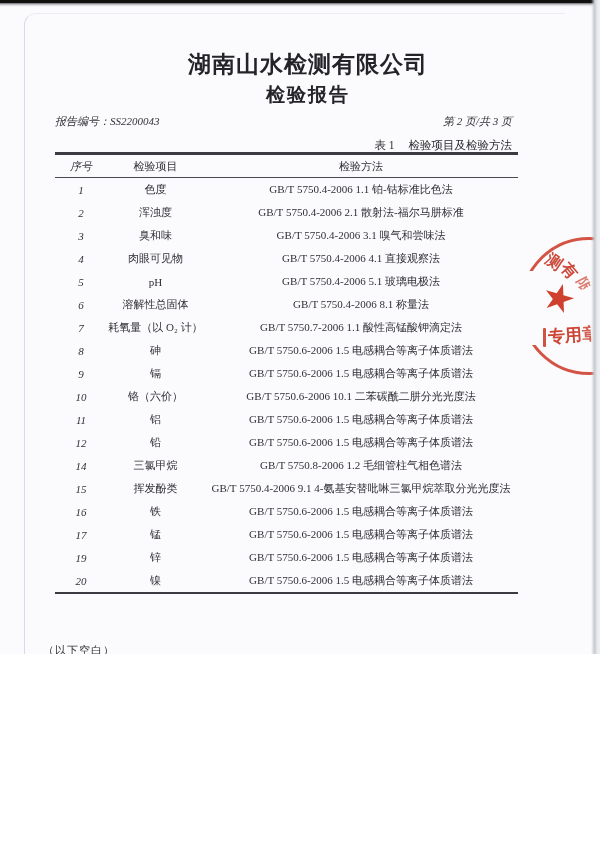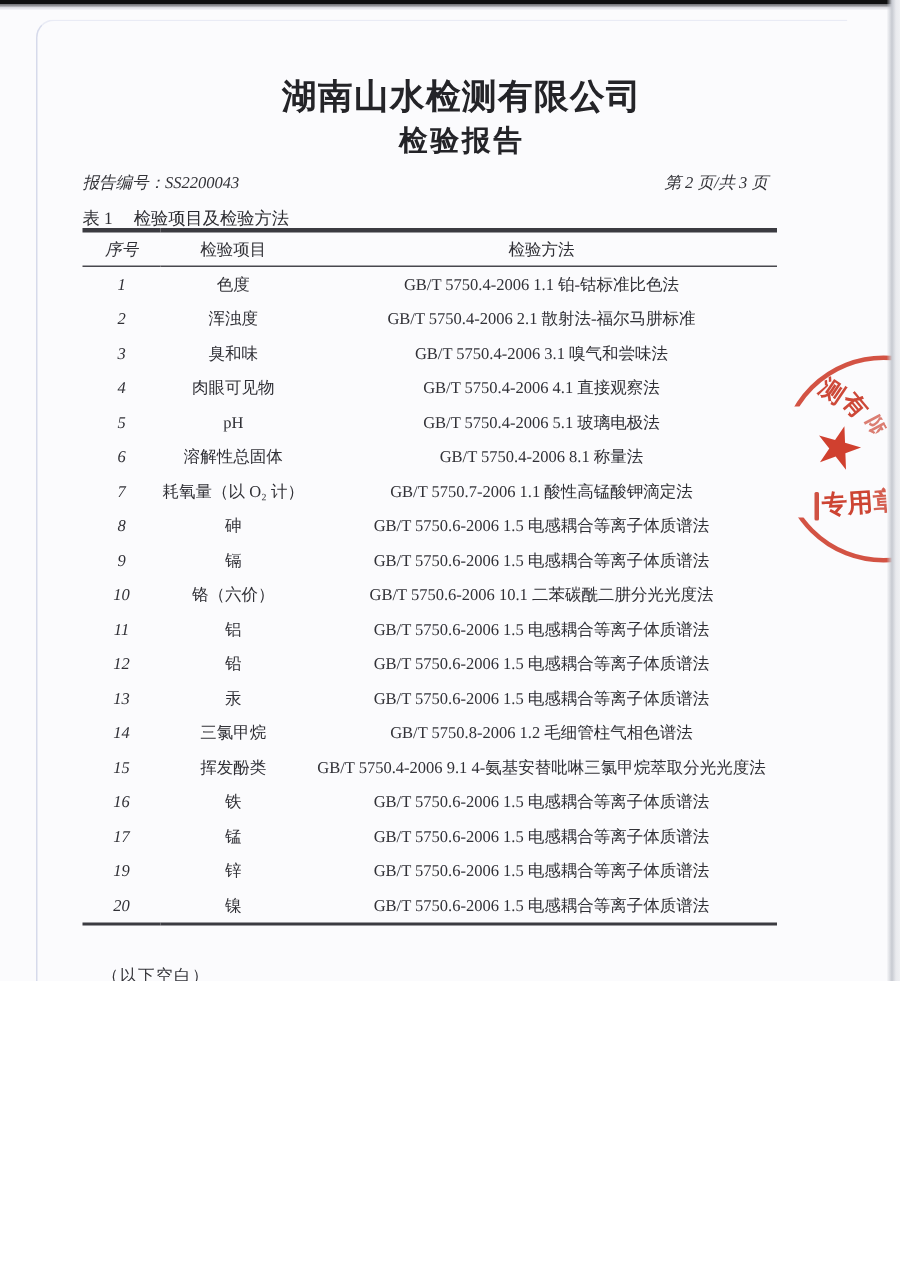--- a/index.html
+++ b/index.html
@@ -25,38 +25,38 @@
     border-top-left-radius:12px;
   }
   
   .titles{position:absolute;top:51px;left:8px;width:600px;text-align:center;}
   .company{font-size:23px;font-weight:bold;letter-spacing:1px;color:#242428;line-height:1.2;}
   .doc-title{font-size:19px;font-weight:bold;letter-spacing:2px;color:#242428;margin-top:5px;line-height:1.2;}
   .meta-row{
     position:absolute;top:114px;left:55px;width:457px;
     display:flex;justify-content:space-between;font-size:11px;color:#323237;font-style:italic;
   }
-  .caption{position:absolute;top:138px;left:55px;width:457px;text-align:left;font-size:11.5px;color:#2c2c31;}
+  .caption{position:absolute;top:138px;left:55px;width:457px;text-align:right;font-size:11.5px;color:#2c2c31;}
   .caption .cap-title{margin-left:14px;}
   
   table.methods{
     position:absolute;top:152px;left:55px;width:457px;
     border-collapse:collapse;table-layout:fixed;
     border-top:3px solid #3b3b41;border-bottom:2.5px solid #3b3b41;
     font-size:11px;color:#303036;
   }
   table.methods th{
     font-weight:normal;height:20px;font-size:11px;
     border-bottom:1.5px solid #48484e;text-align:center;white-space:nowrap;
   }
   table.methods td{height:23px;text-align:center;white-space:nowrap;padding:0;}
   .c1{width:50px;font-style:italic;}
   .c2{width:95px;}
   .c3{width:312px;}
-  .footer-note{position:absolute;top:643px;left:68px;font-size:11px;letter-spacing:1px;color:#323237;}
+  .footer-note{position:absolute;top:643px;left:43px;font-size:11px;letter-spacing:1px;color:#323237;}
   
   .seal-ring{
     position:absolute;left:520px;top:237px;width:132px;height:132px;
     border:3.5px solid rgba(203,53,35,0.85);border-radius:50%;
   }
   .seal-eraser{position:absolute;left:510px;top:271px;width:36px;height:74px;background:#fbfbfd;}
   .seal-star{
     position:absolute;left:542px;top:279px;font-size:38px;line-height:1;
     color:rgba(206,54,36,0.95);transform:rotate(16deg);
     font-family:"DejaVu Sans","Liberation Sans",sans-serif;
@@ -169,25 +169,20 @@
           <td class="c2">铝</td>
           <td class="c3">GB/T 5750.6-2006 1.5 电感耦合等离子体质谱法</td>
         </tr>
 
         <tr>
           <td class="c1">12</td>
           <td class="c2">铅</td>
           <td class="c3">GB/T 5750.6-2006 1.5 电感耦合等离子体质谱法</td>
         </tr>
 
-        <tr>
-          <td class="c1">13</td>
-          <td class="c2">汞</td>
-          <td class="c3">GB/T 5750.6-2006 1.5 电感耦合等离子体质谱法</td>
-        </tr>
 
         <tr>
           <td class="c1">14</td>
           <td class="c2">三氯甲烷</td>
           <td class="c3">GB/T 5750.8-2006 1.2 毛细管柱气相色谱法</td>
         </tr>
 
         <tr>
           <td class="c1">15</td>
           <td class="c2">挥发酚类</td>

